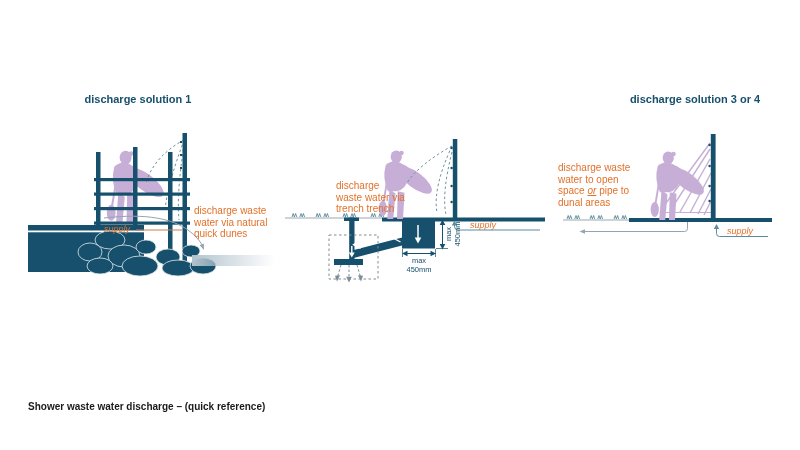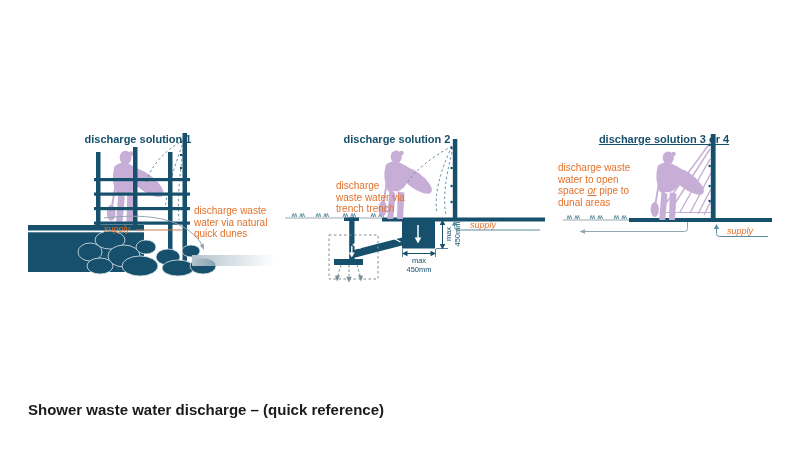--- a/index.html
+++ b/index.html
@@ -1,26 +1,26 @@
 <!DOCTYPE html>
 <html><head>
 <meta charset="utf-8">
 <style>
   html,body{margin:0;padding:0;background:#fff;}
   #stage{position:relative;width:800px;height:450px;background:#fff;overflow:hidden;
          font-family:"Liberation Sans",sans-serif;}
   svg{position:absolute;left:0;top:0;}
   .label{position:absolute;}
-  .panel-title{font-size:11px;font-weight:bold;color:#16506c;text-align:center;margin-top:40px;}
+  .panel-title{font-size:11px;font-weight:bold;color:#16506c;text-align:center;}
   .note{font-size:10px;line-height:11.5px;color:#e2712a;}
   .supply{font-size:9px;color:#e2712a;font-style:italic;}
   .dim-label{font-size:7.5px;line-height:9px;color:#16506c;text-align:center;}
   .rot{transform:rotate(-90deg);transform-origin:center;display:flex;flex-direction:column;
        align-items:center;justify-content:center;}
-  .caption{font-size:15px;font-weight:bold;color:#1a1a1a;}
+  .caption{font-size:10px;font-weight:bold;color:#1a1a1a;}
   .it{font-style:italic;text-decoration:underline;}
 </style>
 </head>
 <body>
 
 <div id="stage">
 
 <svg width="800" height="450" viewBox="0 0 800 450">
   <defs>
     <linearGradient id="sandGrad" x1="0" y1="0" x2="1" y2="0">
@@ -183,22 +183,21 @@
       <polygon points="579.5,231.5 585,229.3 585,233.7" fill="#93a5ae"></polygon>
     </g>
     <g>
       <path d="M768,236.5 H719.5 Q716.5,236.5 716.5,233.5 V226" stroke="#5b8ba0" stroke-width="1" fill="none"></path>
       <polygon points="716.5,224 713.8,229 719.2,229" fill="#5b8ba0"></polygon>
     </g>
   </g>
 </svg>
 
 <div class="label panel-title" style="left:58px;top:93px;width:160px;">discharge solution 1</div>
-<div class="label panel-title" style="left:317px;top:93px;width:160px;">discharge solution 2</div>
-<div class="label panel-title" style="left:574px;top:93px;width:180px;text-decoration:underline;">discharge solution 3 or 4</div>
+<div class="label panel-title" style="left:605px;top:93px;width:180px;">discharge solution 3 or 4</div>
 
 <div class="label note" style="left:194px;top:205px;width:75px;">
   <div>discharge waste</div>
   <div>water via natural</div>
   <div>quick dunes</div>
 </div>
 <div class="label supply" style="left:104px;top:224px;">supply</div>
 
 <div class="label note" style="left:336px;top:180px;width:70px;">
   <div>discharge</div>

